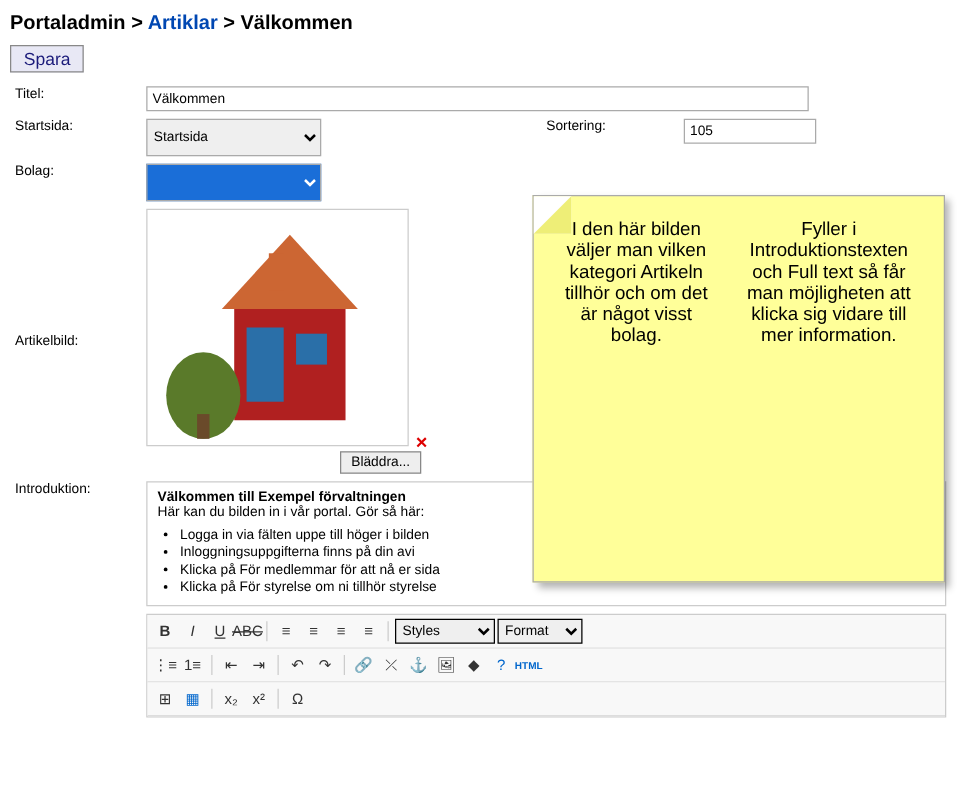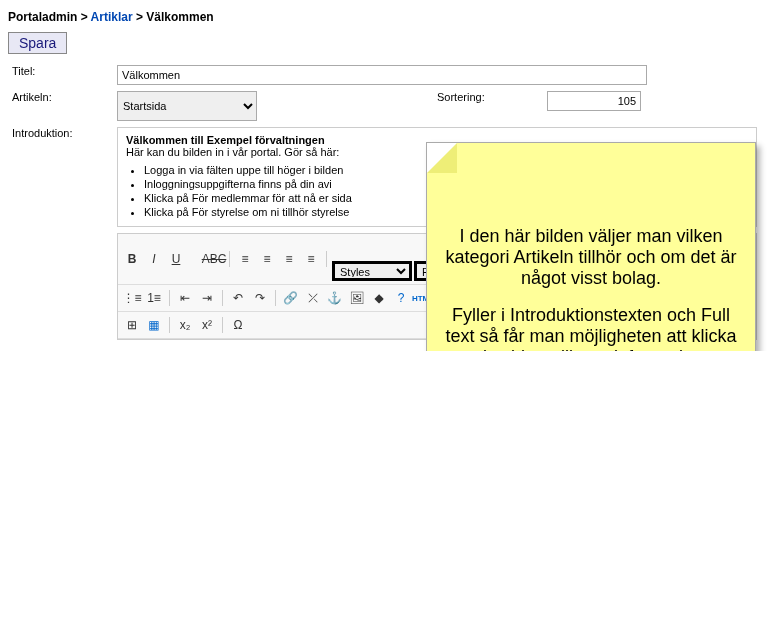--- a/index.html
+++ b/index.html
@@ -8,21 +8,21 @@
   padding: 8px;
   font-family: Verdana, Arial, sans-serif;
   font-size: 11px;
   background: #fff;
   color: #000;
   position: relative;
   width: 776px;
 }
 .breadcrumb {
   font-weight: bold;
-  font-size: 12px;
+  font-size: 16px;
   padding: 2px 0 8px 0;
 }
 .breadcrumb a { color: #0047B2; text-decoration: none; }
 .save-btn {
   border: 1px solid #888;
   background: #e8e8f5;
   color: #1a1a7a;
   padding: 2px 10px;
   font-size: 14px;
   cursor: pointer;
@@ -37,21 +37,21 @@
   vertical-align: top;
 }
 .form-table .label-col { width: 105px; margin-top: 40px; }
 input[type=text] {
   border: 1px solid #aaa;
   padding: 2px 4px;
   font-size: 11px;
   height: 20px;
 }
 .title-input { width: 530px; }
-.sort-input { width: 94px; text-align: right; }
+.sort-input { width: 106px; }
 select {
   border: 1px solid #aaa;
   font-size: 11px;
   height: 30px;
   padding: 1px;
 }
 .kategori-select { width: 140px; }
 .bolag-select { width: 140px; background: #1a6ed8; color: #fff; }
 .image-wrap {
   border: 1px solid #ccc;
@@ -119,41 +119,40 @@
 }
 .tb-sep {
   width: 1px;
   height: 16px;
   background: #ccc;
   margin: 0 3px;
 }
 .tb-select {
   height: 20px;
   font-size: 11px;
-  border: 3px solid #000000;
-  margin-top: 24px;
+  border: 1px solid #000000;
 }
 .editor-content {
   min-height: 60px;
   background: #fff;
 }
 .sticky {
   position: absolute;
   right: 20px;
-  top: 142px;
+  top: 156px;
   width: 330px;
   height: 310px;
   background: #ffff99;
   border: 1px solid #aaa;
   box-shadow: 4px 4px 6px rgba(0,0,0,0.3);
   padding: 18px;
-  font-size: 18px;
+  font-size: 15px;
   text-align: center;
   display: flex;
-  flex-direction: column;
+  flex-direction: row;
   justify-content: center;
   gap: 16px;
 }
 .sticky::before {
   content: "";
   position: absolute;
   top: 0; left: 0;
   border-top: 30px solid #fff;
   border-right: 30px solid #eeee77;
 }
@@ -180,29 +179,57 @@
 
 <table class="form-table">
   <tbody>
       <tr>
     <td class="label-col">Titel:</td>
     <td colspan="3">
       <input type="text" class="title-input" value="Välkommen" style="">
     </td>
   </tr>
   <tr>
-    <td class="label-col">Artikeln:</td>
+    <td class="label-col">Startsida:</td>
     <td style="width:320px;">
       <select class="kategori-select">
         <option>Startsida</option>
       </select>
     </td>
     <td style="width:110px;">Sortering:</td>
     <td>
       <input type="text" class="sort-input" value="105" style="">
+    </td>
+  </tr>
+  <tr>
+    <td class="label-col">Bolag:</td>
+    <td colspan="3">
+      <select class="bolag-select">
+        <option></option>
+      </select>
+    </td>
+  </tr>
+  <tr>
+    <td class="label-col" style="vertical-align:middle;">Artikelbild:</td>
+    <td colspan="3">
+      <div class="image-wrap">
+        <svg class="image-placeholder" viewBox="0 0 210 190">
+          <rect x="70" y="80" width="90" height="90" fill="#b02020"></rect>
+          <rect x="80" y="95" width="30" height="60" fill="#2a6fa8"></rect>
+          <rect x="120" y="100" width="25" height="25" fill="#2a6fa8"></rect>
+          <polygon points="60,80 115,20 170,80" fill="#cc6633"></polygon>
+          <rect x="98" y="35" width="12" height="30" fill="#cc6633"></rect>
+          <ellipse cx="45" cy="150" rx="30" ry="35" fill="#5a7a2a"></ellipse>
+          <rect x="40" y="165" width="10" height="20" fill="#6a4a2a"></rect>
+        </svg>
+        <span class="del-x">×</span>
+      </div>
+      <div style="text-align:left;margin-left:155px;">
+        <button class="browse-btn">Bläddra...</button>
+      </div>
     </td>
   </tr>
   <tr>
     <td class="label-col">Introduktion:</td>
     <td colspan="3">
       <div class="intro-box">
         <b>Välkommen till Exempel förvaltningen</b><br>
         <span>Här kan du bilden in i vår portal. Gör så här:</span>
         <ul>
           <li>Logga in via fälten uppe till höger i bilden</li>
@@ -216,21 +243,21 @@
         <div class="toolbar-row">
           <span class="tb-btn">
                 <b>B</b>
               </span>
           <span class="tb-btn">
                 <i>I</i>
               </span>
           <span class="tb-btn">
                 <u>U</u>
               </span>
-          <span class="tb-btn" style="text-decoration:line-through;margin-left:16px;">ABC</span>
+          <span class="tb-btn" style="text-decoration:line-through;">ABC</span>
           <span class="tb-sep"></span>
           <span class="tb-btn">≡</span>
           <span class="tb-btn">≡</span>
           <span class="tb-btn">≡</span>
           <span class="tb-btn">≡</span>
           <span class="tb-sep"></span>
           <select class="tb-select" style="width:80px;"><option>Styles</option></select>
           <select class="tb-select" style="width:68px;"><option>Format</option></select>
         </div>
         <div class="toolbar-row">

